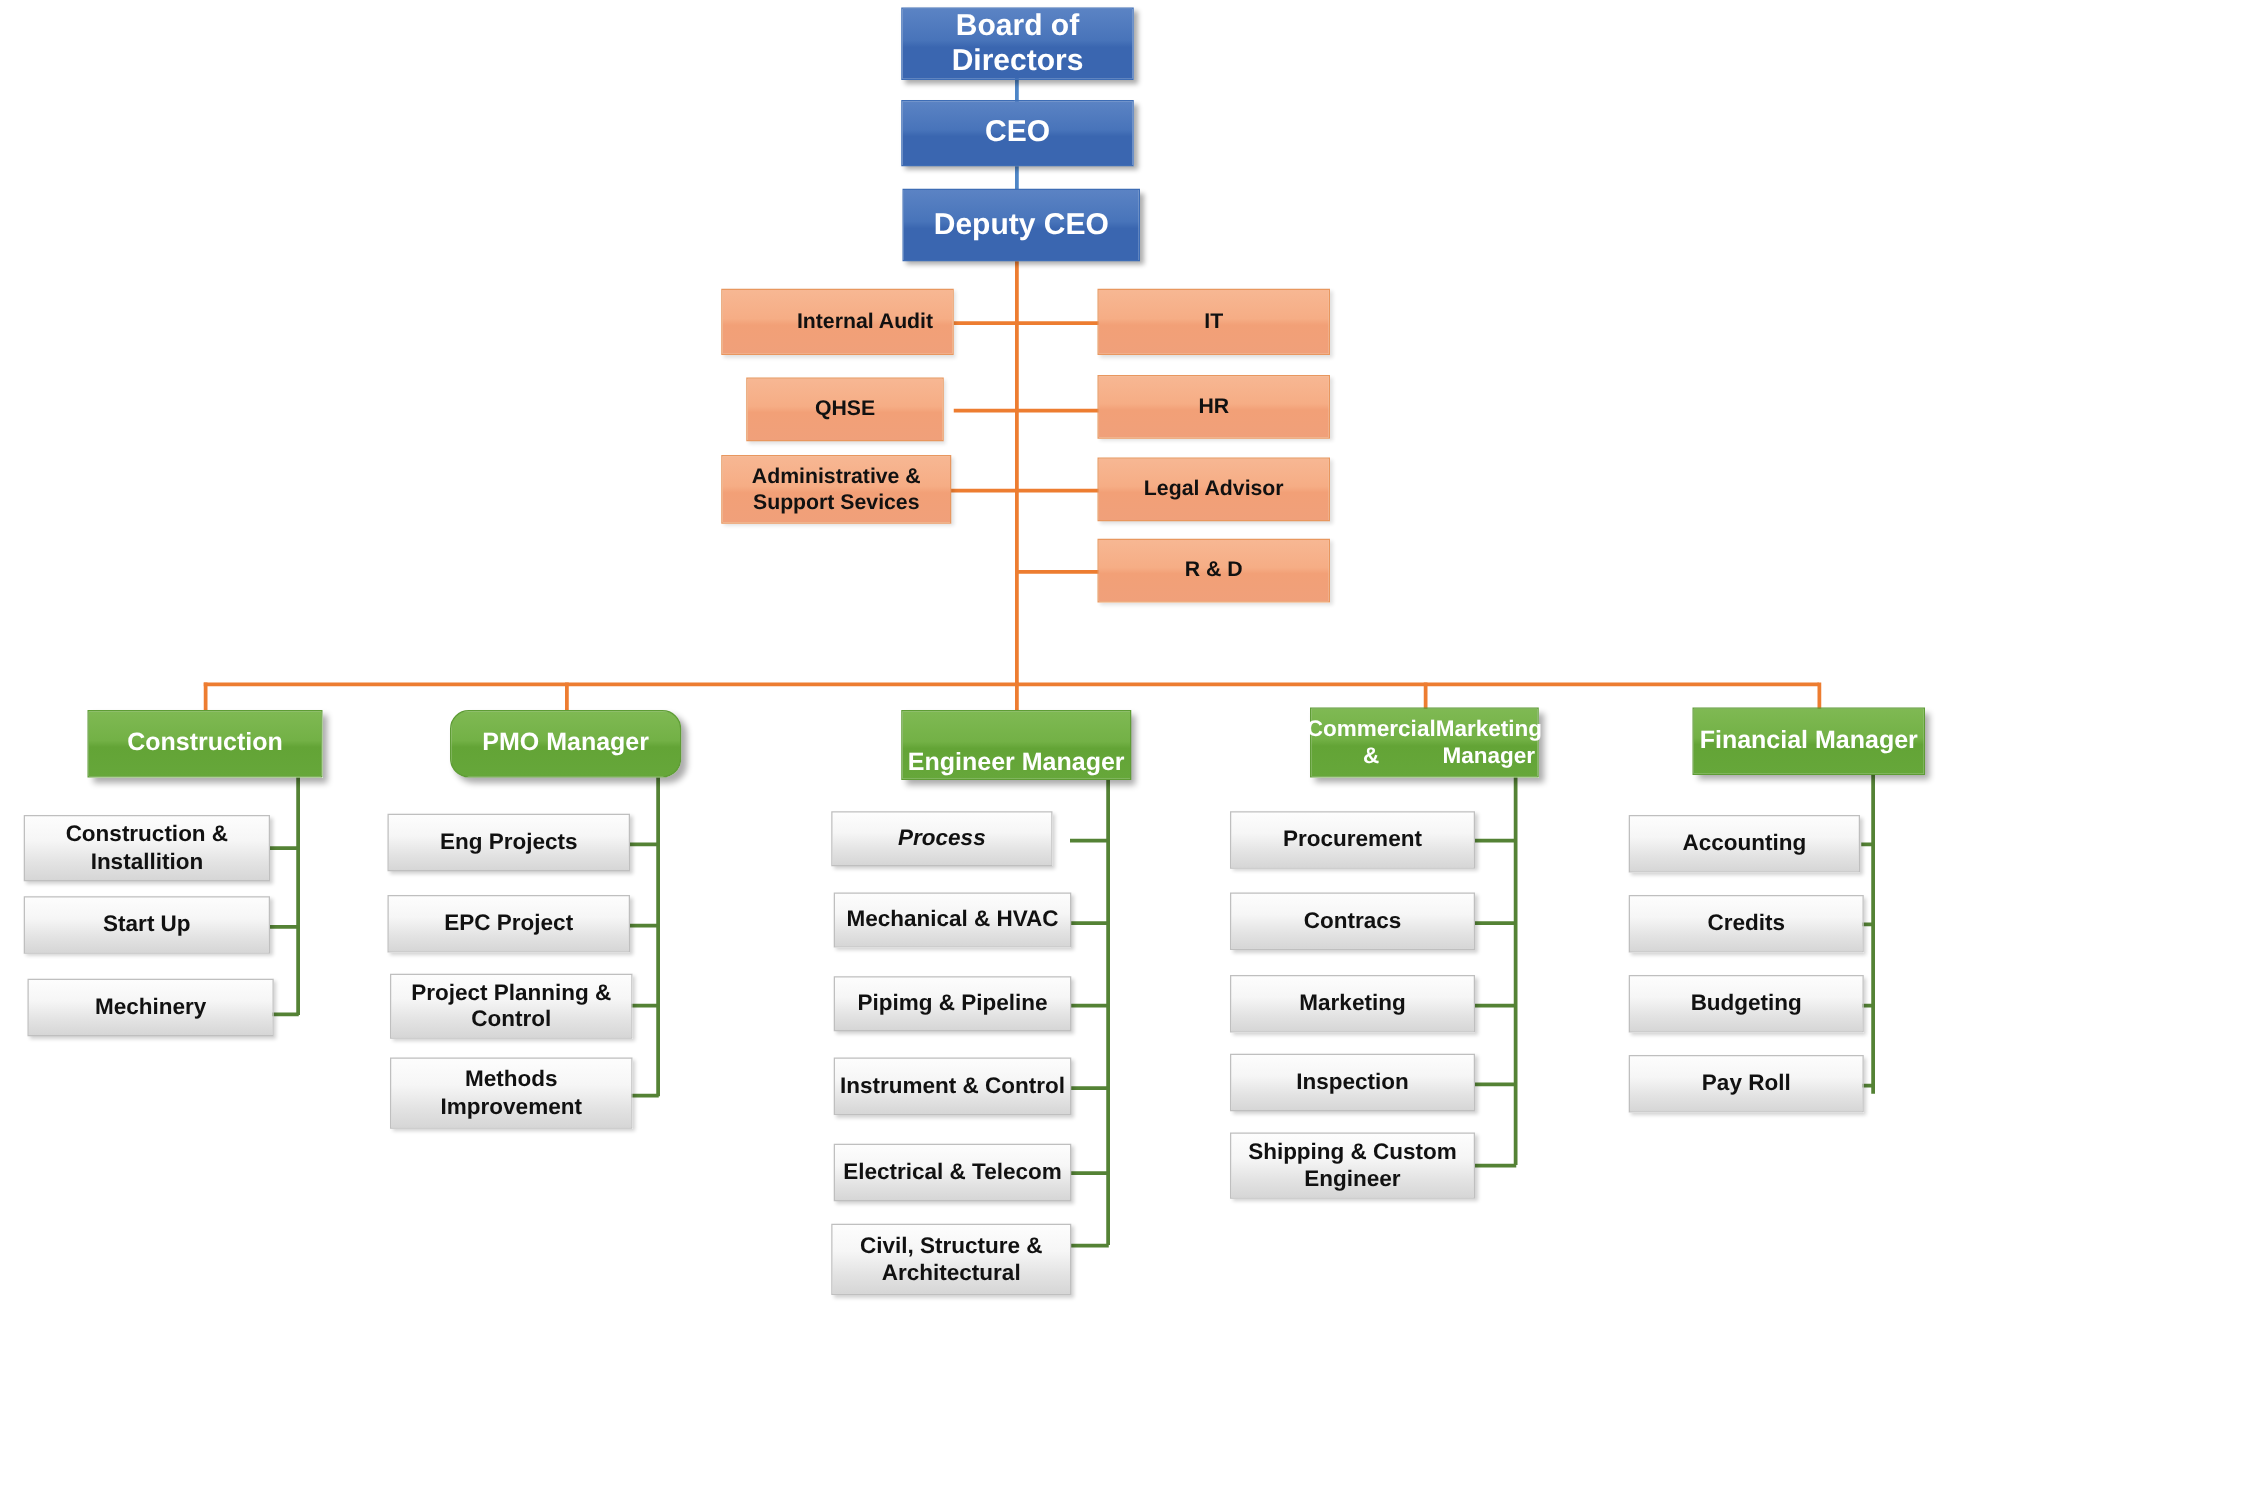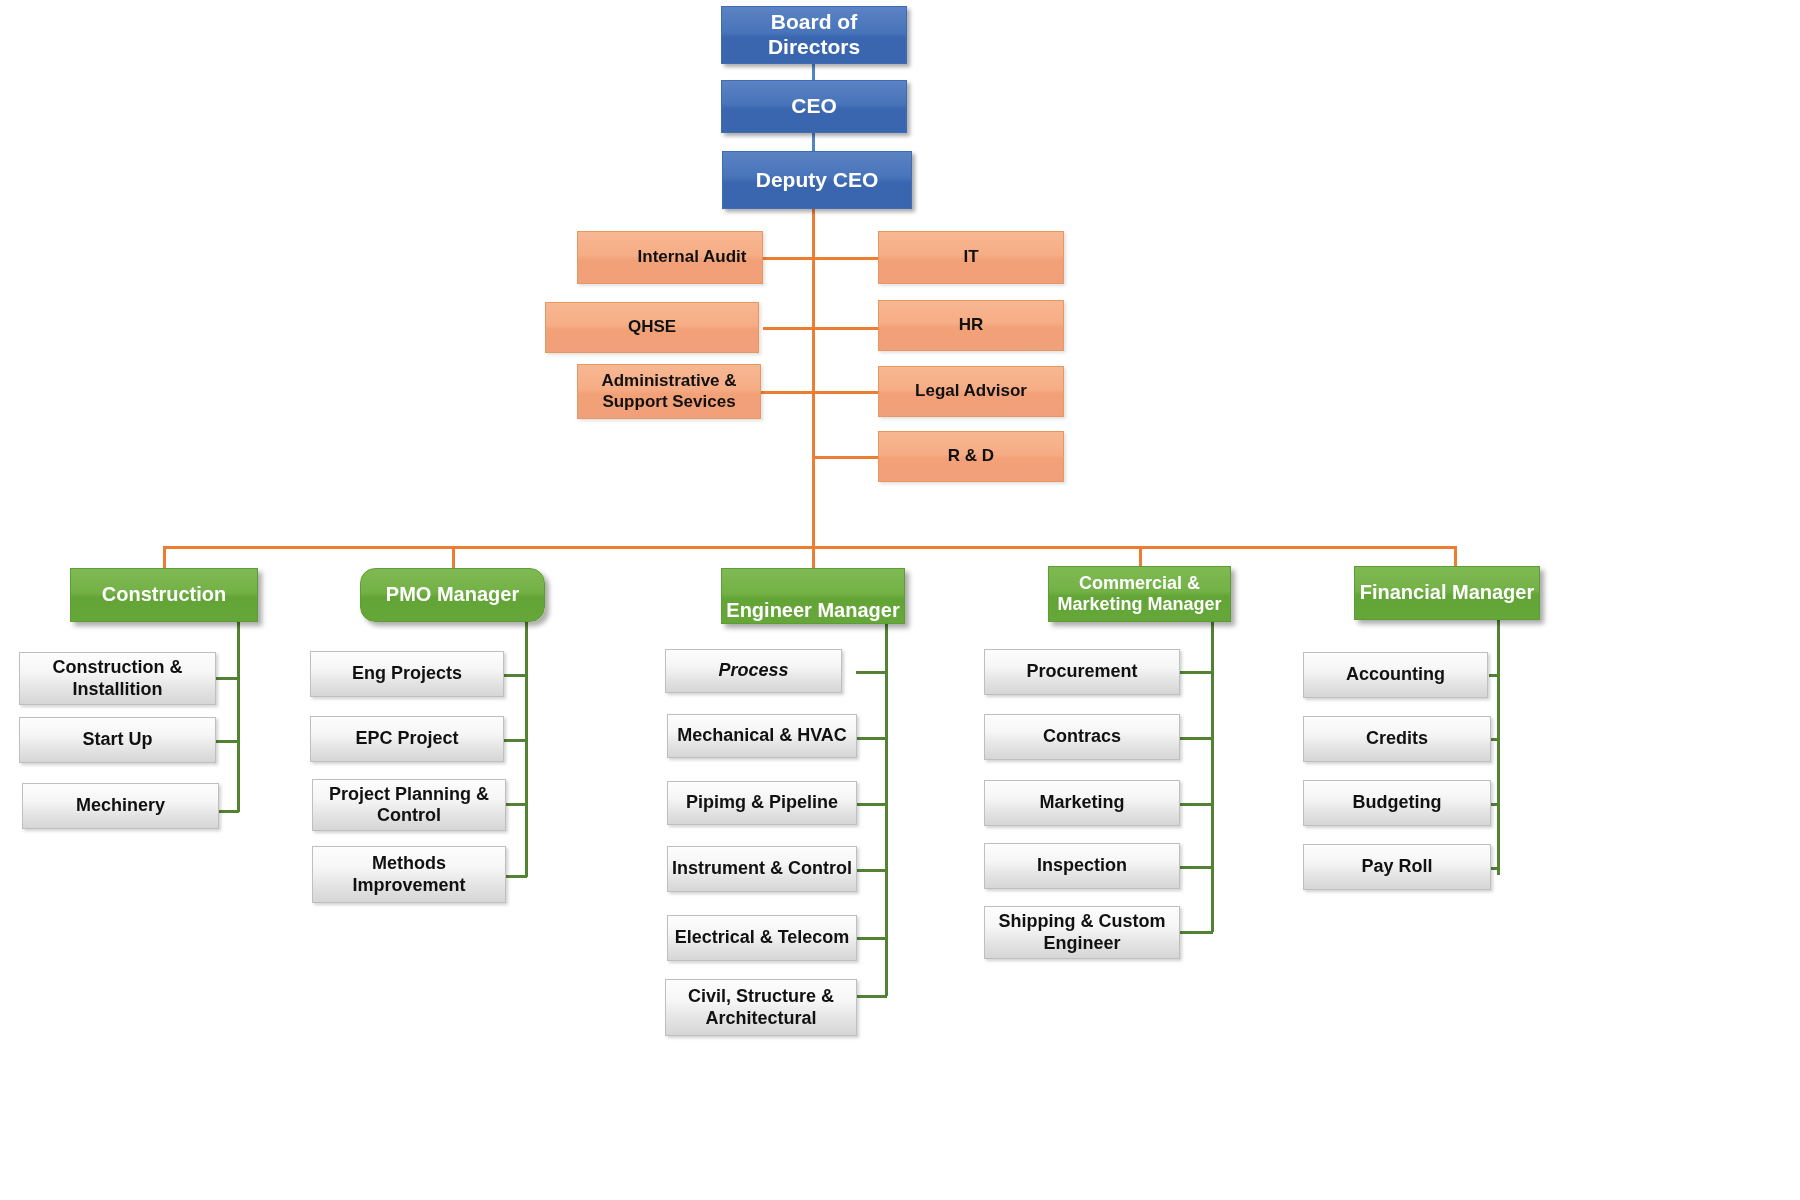--- a/index.html
+++ b/index.html
@@ -28,21 +28,21 @@
     text-align: center;
     font-weight: bold;
     line-height: 1.18;
     z-index: 5;
   }
 
   .box-blue {
     background: linear-gradient(180deg, #5B83C4 0%, #4874BA 45%, #3A66B0 55%, #3A66B0 100%);
     border: 1px solid #3E6DB5;
     color: #ffffff;
-    font-size: 21px;
+    font-size: 24px;
     box-shadow: 3px 3px 4px rgba(0,0,0,0.33);
   }
 
   .box-orange {
     background: linear-gradient(180deg, #F7B793 0%, #F6AD85 45%, #F2A077 55%, #F0A07A 100%);
     border: 1px solid #E8975F;
     color: #111111;
     font-size: 17px;
     box-shadow: 2px 2px 3px rgba(0,0,0,0.12);
   }
@@ -104,21 +104,21 @@
 
   <div class="line line-orange-h" style="left:812px; top:257px; width:67px;"></div>
   <div class="line line-orange-h" style="left:812px; top:327px; width:67px;"></div>
   <div class="line line-orange-h" style="left:812px; top:391px; width:67px;"></div>
   <div class="line line-orange-h" style="left:812px; top:456px; width:67px;"></div>
 
   <div class="box box-orange" style="left:577px; top:231px; width:186px; height:53px;padding-left:44px;">
     <span class="label">Internal Audit</span>
   </div>
 
-  <div class="box box-orange" style="left:545px; top:302px; width:214px; height:51px;">
+  <div class="box box-orange" style="left:597px; top:302px; width:158px; height:51px;">
     <span class="label">QHSE</span>
   </div>
 
   <div class="box box-orange" style="left:577px; top:364px; width:184px; height:55px; flex-direction:column;">
     <span class="label">Administrative &amp;</span>
     <span class="label">Support Sevices</span>
   </div>
 
   <div class="box box-orange" style="left:878px; top:231px; width:186px; height:53px;">
     <span class="label">IT</span>
@@ -211,21 +211,21 @@
     <span class="label">Instrument &amp; Control</span>
   </div>
   <div class="box box-gray" style="left:667px; top:915px; width:190px; height:46px;">
     <span class="label">Electrical &amp; Telecom</span>
   </div>
   <div class="box box-gray" style="left:665px; top:979px; width:192px; height:57px; flex-direction:column;">
     <span class="label">Civil, Structure &amp;</span>
     <span class="label">Architectural</span>
   </div>
 
-  <div class="box box-green" style="left:1048px; top:566px; width:183px; height:56px; flex-direction:column; font-size:18px;">
+  <div class="box box-green" style="left:1048px; top:566px; width:183px; height:56px; font-size:18px;">
     <span class="label">Commercial &amp;</span>
     <span class="label">Marketing Manager</span>
   </div>
   <div class="line line-green-v" style="left:1211px; top:622px; height:310px;"></div>
   <div class="line line-green-h" style="left:1180px; top:671px; width:33px;"></div>
   <div class="line line-green-h" style="left:1180px; top:737px; width:33px;"></div>
   <div class="line line-green-h" style="left:1180px; top:803px; width:33px;"></div>
   <div class="line line-green-h" style="left:1180px; top:866px; width:33px;"></div>
   <div class="line line-green-h" style="left:1180px; top:931px; width:33px;"></div>
 

